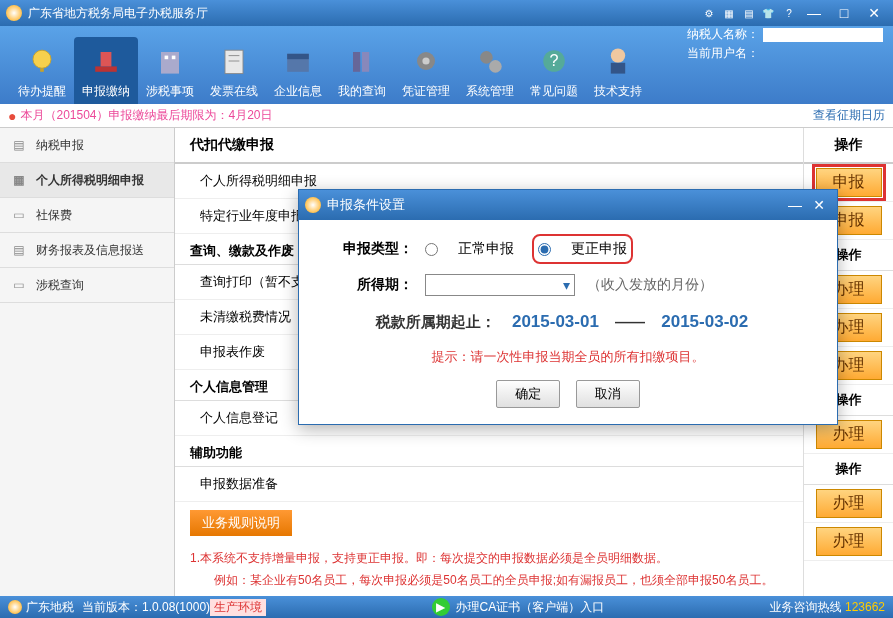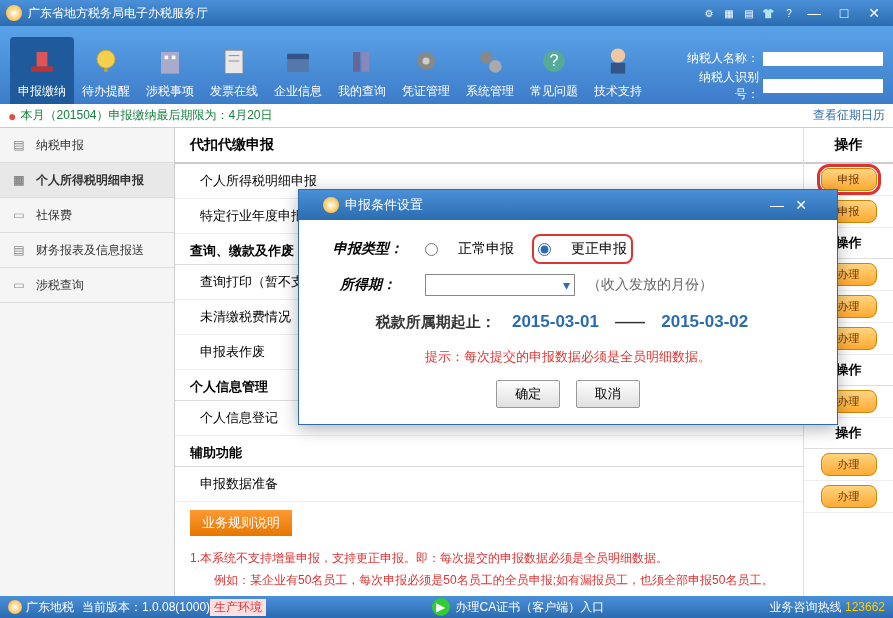--- a/index.html
+++ b/index.html
@@ -12,29 +12,29 @@
     .title-bar .win-controls { display: flex; gap: 4px; align-items: center; }
     .title-bar .win-icon { width: 16px; height: 14px; display: inline-flex; align-items: center; justify-content: center; color: #fff; font-size: 10px; cursor: pointer; }
     .title-bar .win-btn { width: 26px; height: 20px; display: inline-flex; align-items: center; justify-content: center; color: #fff; cursor: pointer; font-size: 14px; }
     
     
     .toolbar { background: linear-gradient(to bottom, #5aa3e8, #3d7cc9); height: 78px; display: flex; align-items: flex-end; padding: 0 10px; position: relative; }
     .toolbar-item { display: flex; flex-direction: column; align-items: center; padding: 4px 8px; color: #fff; cursor: pointer; font-size: 12px; }
     .toolbar-item.active { background: #1e5a9c; border-radius: 4px 4px 0 0; }
     .toolbar-icon { width: 40px; height: 40px; display: flex; align-items: center; justify-content: center; margin-bottom: 2px; }
     .toolbar-icon svg { width: 36px; height: 36px; }
-    .user-info { position: absolute; right: 10px; top: 24px; color: #fff; font-size: 12px; }
+    .user-info { position: absolute; right: 10px; top: 0; color: #fff; font-size: 12px; }
     .user-info .row { display: flex; align-items: center; margin-bottom: 2px; }
     .user-info .label { width: 80px; text-align: right; }
     .user-info .blank { background: #fff; width: 120px; height: 14px; display: inline-block; margin-left: 4px; }
     
     
     .notice-bar { background: #fff; height: 24px; display: flex; align-items: center; padding: 0 8px; border-bottom: 1px solid #ccc; }
     .notice-bar .notice-icon { color: #e74c3c; margin-right: 4px; font-size: 14px; }
-    .notice-bar .notice-text { color: #15803d; flex: 1; }
+    .notice-bar .notice-text { color: #ec4899; flex: 1; }
     .notice-bar .calendar-link { color: #2b6cb0; cursor: pointer; }
     
     
     .main { display: flex; height: 468px; }
     .sidebar { width: 175px; background: #f5f5f5; border-right: 1px solid #ccc; }
     .sidebar-item { display: flex; align-items: center; padding: 8px 10px; border-bottom: 1px solid #ddd; cursor: pointer; color: #333; }
     .sidebar-item.active { background: #e8e8e8; font-weight: bold; }
     .sidebar-item .sb-icon { width: 18px; height: 18px; margin-right: 8px; display: inline-flex; align-items: center; justify-content: center; color: #888; }
     
     .content { flex: 1; background: #fff; display: flex; }
@@ -43,33 +43,33 @@
     .section-sub { font-weight: bold; padding: 8px 15px 4px; border-bottom: 1px solid #ddd; font-size: 13px; }
     .item-row { padding: 8px 25px; border-bottom: 1px solid #eee; font-size: 13px; }
     
     .business-rules { margin: 8px 15px; padding: 4px 12px; background: linear-gradient(to bottom, #ff9933, #e67700); color: #fff; display: inline-block; font-size: 13px; }
     .rules-text { padding: 4px 15px; color: #d33; font-size: 12px; line-height: 1.8; }
     .rules-text .indent { margin-left: 24px; }
     
     .action-col { width: 90px; border-left: 1px solid #ddd; }
     .action-header { font-weight: bold; padding: 8px; text-align: center; border-bottom: 2px solid #ccc; font-size: 14px; }
     .action-cell { padding: 4px; text-align: center; border-bottom: 1px solid #eee; }
-    .action-btn { display: inline-block; padding: 3px 16px; background: linear-gradient(to bottom, #ffd480, #ffaa33); border: 1px solid #cc8800; color: #663300; cursor: pointer; font-size: 11px; border-radius: 8px; }
+    .action-btn { display: inline-block; padding: 3px 16px; background: linear-gradient(to bottom, #ffd480, #ffaa33); border: 1px solid #cc8800; color: #663300; cursor: pointer; font-size: 16px; border-radius: 0; }
     .action-btn.highlighted { outline: 3px solid #d33; outline-offset: 1px; }
     .action-sub { font-weight: bold; padding: 6px; text-align: center; border-bottom: 1px solid #ddd; font-size: 13px; }
     
     
     .modal { position: absolute; left: 298px; top: 189px; width: 540px; background: #fff; border: 1px solid #2b6cb0; box-shadow: 0 4px 16px rgba(0,0,0,0.3); z-index: 100; }
-    .modal-title { background: linear-gradient(to bottom, #4a90d9, #2b6cb0); color: #fff; padding: 6px 24px; display: flex; align-items: center; font-size: 13px; }
+    .modal-title { background: linear-gradient(to bottom, #4a90d9, #2b6cb0); color: #fff; padding: 6px 6px; display: flex; align-items: center; font-size: 13px; }
     .modal-title .m-icon { width: 16px; height: 16px; border-radius: 50%; background: radial-gradient(circle, #fff, #ffa500); margin-right: 6px; }
     .modal-title .m-text { flex: 1; }
     .modal-title .m-btn { width: 24px; text-align: center; cursor: pointer; font-size: 14px; }
     .modal-body { padding: 20px 24px 16px; }
     .form-row { display: flex; align-items: center; margin-bottom: 16px; font-size: 14px; }
-    .form-label { width: 90px; font-weight: bold; text-align: center; margin-right: 12px; font-style: italic; }
+    .form-label { width: 90px; font-weight: bold; text-align: right; margin-right: 12px; }
     .radio-group { display: flex; gap: 24px; align-items: center; }
     .radio-opt { display: flex; align-items: center; gap: 20px; cursor: pointer; }
     .radio-opt input { accent-color: #2b6cb0; }
     .radio-opt.selected { outline: 2px solid #d33; outline-offset: 4px; border-radius: 2px; }
     .combo { width: 150px; height: 22px; border: 1px solid #888; background: #fff; position: relative; }
     .combo::after { content: '▾'; position: absolute; right: 4px; top: 2px; color: #2b6cb0; }
     .hint-small { color: #666; margin-left: 12px; }
     .period-row { font-size: 15px; font-weight: bold; color: #333; text-align: center; margin: 10px 0 16px; }
     .period-row .date { color: #2b6cb0; font-size: 17px; margin: 0 12px; }
     .modal-hint { color: #d33; text-align: center; margin-bottom: 14px; font-size: 13px; }
@@ -100,37 +100,37 @@
     <span class="win-icon">▤</span>
     <span class="win-icon">👕</span>
     <span class="win-icon">?</span>
     <span class="win-btn">—</span>
     <span class="win-btn">□</span>
     <span class="win-btn">✕</span>
   </div>
 </div>
 
 <div class="toolbar">
+  <div class="toolbar-item">
+    <span class="toolbar-icon">
+        <svg viewBox="0 0 40 40">
+          <circle cx="20" cy="18" r="10" fill="#f6d04d" stroke="#c9a227"></circle>
+          <rect x="18" y="28" width="4" height="4" fill="#c9a227"></rect>
+        </svg>
+      </span>
+    <span>待办提醒</span>
+  </div>
   <div class="toolbar-item active">
     <span class="toolbar-icon">
         <svg viewBox="0 0 40 40">
           <rect x="8" y="26" width="24" height="6" fill="#b33"></rect>
           <rect x="14" y="10" width="12" height="16" fill="#d55"></rect>
         </svg>
       </span>
     <span>申报缴纳</span>
-  </div>
-  <div class="toolbar-item">
-    <span class="toolbar-icon">
-        <svg viewBox="0 0 40 40">
-          <circle cx="20" cy="18" r="10" fill="#f6d04d" stroke="#c9a227"></circle>
-          <rect x="18" y="28" width="4" height="4" fill="#c9a227"></rect>
-        </svg>
-      </span>
-    <span>待办提醒</span>
   </div>
   <div class="toolbar-item">
     <span class="toolbar-icon">
         <svg viewBox="0 0 40 40">
           <rect x="10" y="10" width="20" height="24" fill="#aac"></rect>
           <rect x="14" y="14" width="4" height="4" fill="#fff"></rect>
           <rect x="22" y="14" width="4" height="4" fill="#fff"></rect>
         </svg>
       </span>
     <span>涉税事项</span>
@@ -195,24 +195,20 @@
         <svg viewBox="0 0 40 40">
           <circle cx="20" cy="14" r="8" fill="#f0c8a0"></circle>
           <rect x="12" y="22" width="16" height="12" fill="#335588"></rect>
         </svg>
       </span>
     <span>技术支持</span>
   </div>
   <div class="user-info">
     <div class="row">
         <span class="label">纳税人名称：</span>
-        <span class="blank"></span>
-      </div>
-    <div class="row">
-        <span class="label">纳税人识别号：</span>
         <span class="blank"></span>
       </div>
     <div class="row">
         <span class="label">当前用户名：</span>
       </div>
   </div>
 </div>
 
 <div class="notice-bar">
   <span class="notice-icon">●</span>
@@ -310,21 +306,21 @@
       <span class="form-label">所得期：</span>
       <div class="combo"></div>
       <span class="hint-small">（收入发放的月份）</span>
     </div>
     <div class="period-row">
       <span>税款所属期起止：</span>
       <span class="date">2015-03-01</span>
       <span>——</span>
       <span class="date">2015-03-02</span>
     </div>
-    <div class="modal-hint">提示：每次提交的申报数据必须是全员明细数据。</div>
+    <div class="modal-hint">提示：请一次性申报当期全员的所有扣缴项目。</div>
     <div class="modal-buttons">
       <span class="modal-btn">确定</span>
       <span class="modal-btn">取消</span>
     </div>
   </div>
 </div>
 
 <div class="status-bar">
   <div class="status-left">
     <span class="s-icon"></span>

